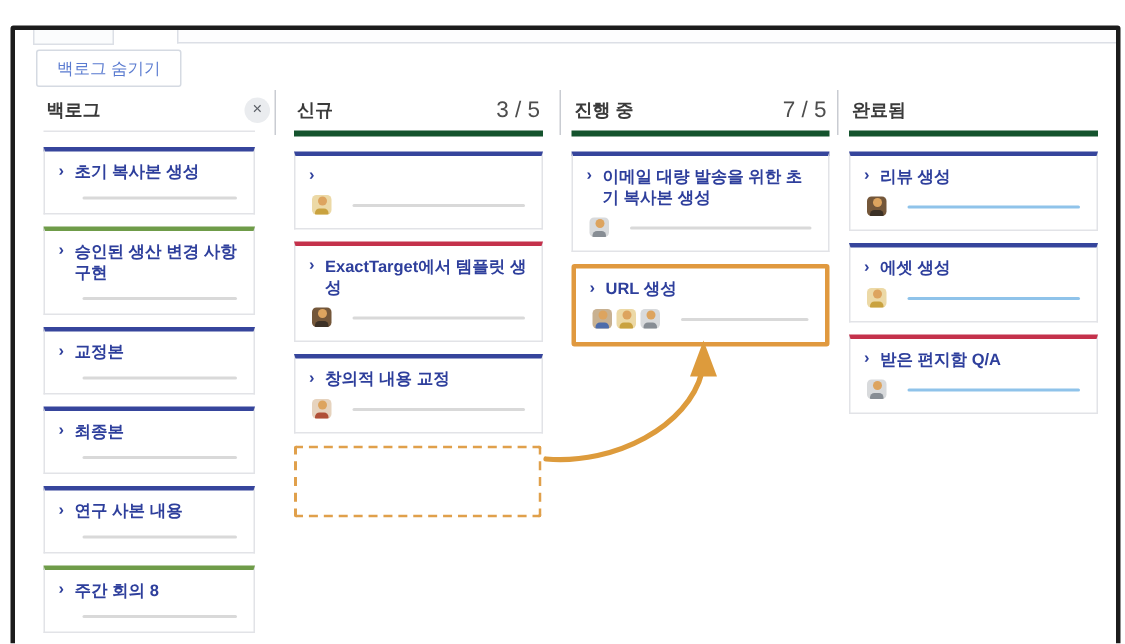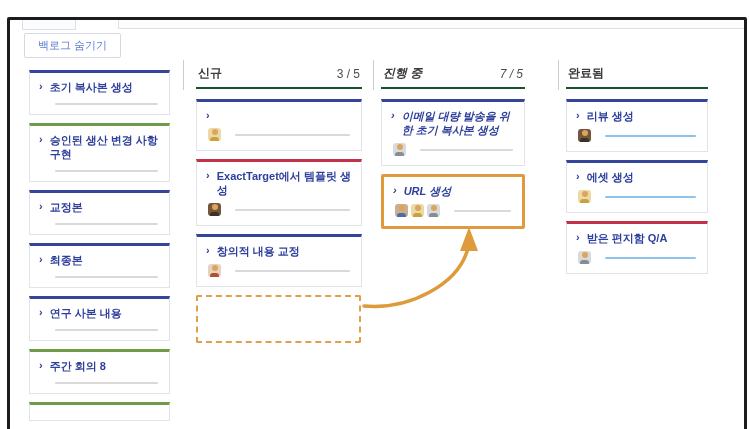--- a/index.html
+++ b/index.html
@@ -14,27 +14,27 @@
   .remnant-panel{position:absolute;left:108px;top:0;right:0;height:8px;
                  border-left:1px solid #dcdfe6;border-bottom:1px solid #dcdfe6;background:#fdfdfe;}
 
   .hide-btn{position:absolute;left:14px;top:13px;height:25px;padding:0 13px;
             background:#fff;border:1px solid #d5dae2;border-radius:2px;
             color:#5a7bd0;font-size:11px;font-family:inherit;cursor:pointer;}
 
   .panel,.col{position:absolute;top:40px;}
   .panel{left:19px;width:141px;}
   .col-new{left:186px;width:166px;}
-  .col-progress{left:371px;width:144px;font-style:italic;}
-  .col-done{left:556px;width:142px;}
+  .col-progress{left:371px;width:172px;}
+  .col-done{left:556px;width:166px;}
 
   .col-header{display:flex;justify-content:space-between;align-items:center;height:27px;
-              border-bottom:2px solid #14532d;padding:0 2px;}
+              border-bottom:4px solid #14532d;padding:0 2px;}
   .col-title{font-size:12px;font-weight:bold;color:#3b3b3b;}
-  .col-count{font-size:12px;color:#4d4d4d;}
+  .col-count{font-size:15px;color:#4d4d4d;}
   .divider{position:absolute;top:40px;width:1px;height:30px;background:#c9ccd2;}
   .divider.d1{left:173px;} .divider.d2{left:363px;} .divider.d3{left:548px;}
 
   .cards{margin-top:10px;}
   .card{background:#fff;border:1px solid #e2e3e7;border-top:3px solid #36459c;
         padding:7px 9px 8px;margin-bottom:8px;cursor:pointer;}
   .card.accent-blue{border-top-color:#36459c;}
   .card.accent-red{border-top-color:#c4314b;}
   .card.accent-green{border-top-color:#6f9c49;}
   .card.highlighted{border:3px solid #e0993f;border-radius:2px;}
@@ -75,20 +75,24 @@
 
 <div class="page">
   <div class="frame">
 
     <div class="remnant-tab"></div>
     <div class="remnant-panel"></div>
 
     <button class="hide-btn">백로그 숨기기</button>
 
     <section class="panel">
+      <div class="panel-header">
+        <span class="col-title">백로그</span>
+        <span class="close-circle">×</span>
+      </div>
       <div class="cards" id="cards-backlog">
           <article class="card accent-blue">
             <div class="title-row">
               <span class="chev">›</span>
               <span class="card-title">초기 복사본 생성</span>
             </div>
             <div class="bar lone"></div>
           </article>
           <article class="card accent-green">
             <div class="title-row">

